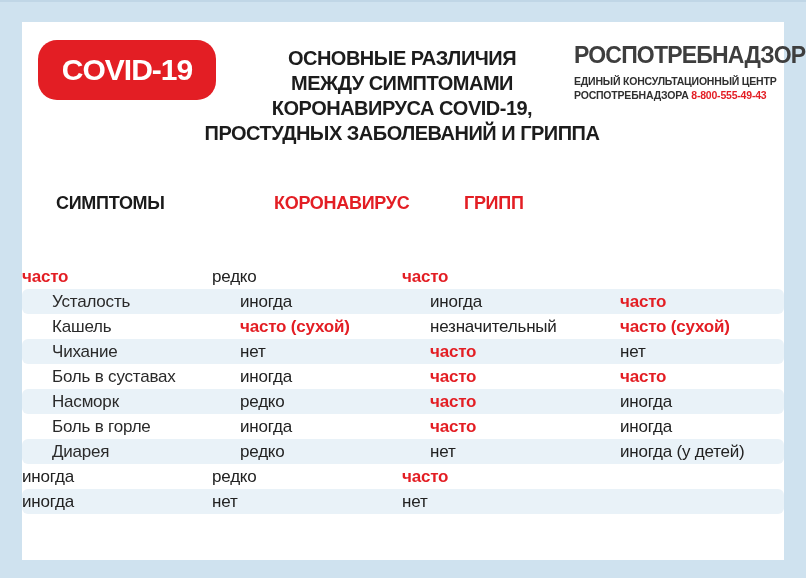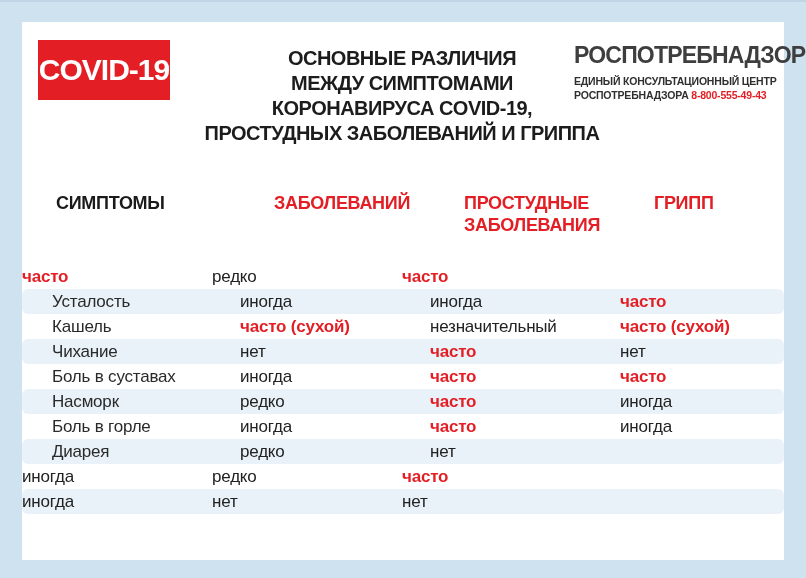--- a/index.html
+++ b/index.html
@@ -16,25 +16,26 @@
     box-sizing: border-box;
   }
   .card {
     position: absolute; left: 22px; top: 20px;
     width: 762px; height: 538px;
     background: #ffffff;
   }
   
   .badge {
     position: absolute; left: 16px; top: 18px;
-    width: 132px; height: 60px;
+    width: 178px; height: 60px;
     background: #e31e24;
     display: flex; align-items: center; justify-content: center;
     color: #ffffff; font-weight: bold; font-size: 30px;
     letter-spacing: -1px;
+    border-radius: 19px;
   }
   
   .title {
     position: absolute; left: 165px; top: 24px; width: 430px;
     text-align: center;
     font-weight: bold; font-size: 20px; line-height: 25px;
     color: #1c1c1c; letter-spacing: -0.5px;
   }
   .title .t-line { display: block; }
   
@@ -100,22 +101,21 @@
       <div class="org-name">РОСПОТРЕБНАДЗОР</div>
       <div class="org-sub">
         <span>ЕДИНЫЙ КОНСУЛЬТАЦИОННЫЙ ЦЕНТР</span><br>
         <span>РОСПОТРЕБНАДЗОРА</span>
         <span class="org-phone">8-800-555-49-43</span>
       </div>
     </div>
 
     <div class="thead">
       <div class="cell c1">СИМПТОМЫ</div>
-      <div class="cell c2">ЗАБОЛЕВАНИЙ</div>
-      <div class="cell c3">ПРОСТУДНЫЕ ЗАБОЛЕВАНИЯ</div>
+      <div class="cell c2">КОРОНАВИРУС</div>
       <div class="cell c4">ГРИПП</div>
     </div>
 
     <div class="tbody">
 
       <div class="row row-first">
         <div class="cell c2 val red">часто</div>
         <div class="cell c3 val">редко</div>
         <div class="cell c4 val red">часто</div>
       </div>
@@ -159,20 +159,21 @@
         <div class="cell c1">Боль в горле</div>
         <div class="cell c2 val">иногда</div>
         <div class="cell c3 val red">часто</div>
         <div class="cell c4 val">иногда</div>
       </div>
 
       <div class="row striped">
         <div class="cell c1">Диарея</div>
         <div class="cell c2 val">редко</div>
         <div class="cell c3 val">нет</div>
+        <div class="cell c4 val">иногда (у детей)</div>
       </div>
 
       <div class="row">
         <div class="cell c2 val">иногда</div>
         <div class="cell c3 val">редко</div>
         <div class="cell c4 val red">часто</div>
       </div>
 
       <div class="row striped">
         <div class="cell c2 val">иногда</div>

